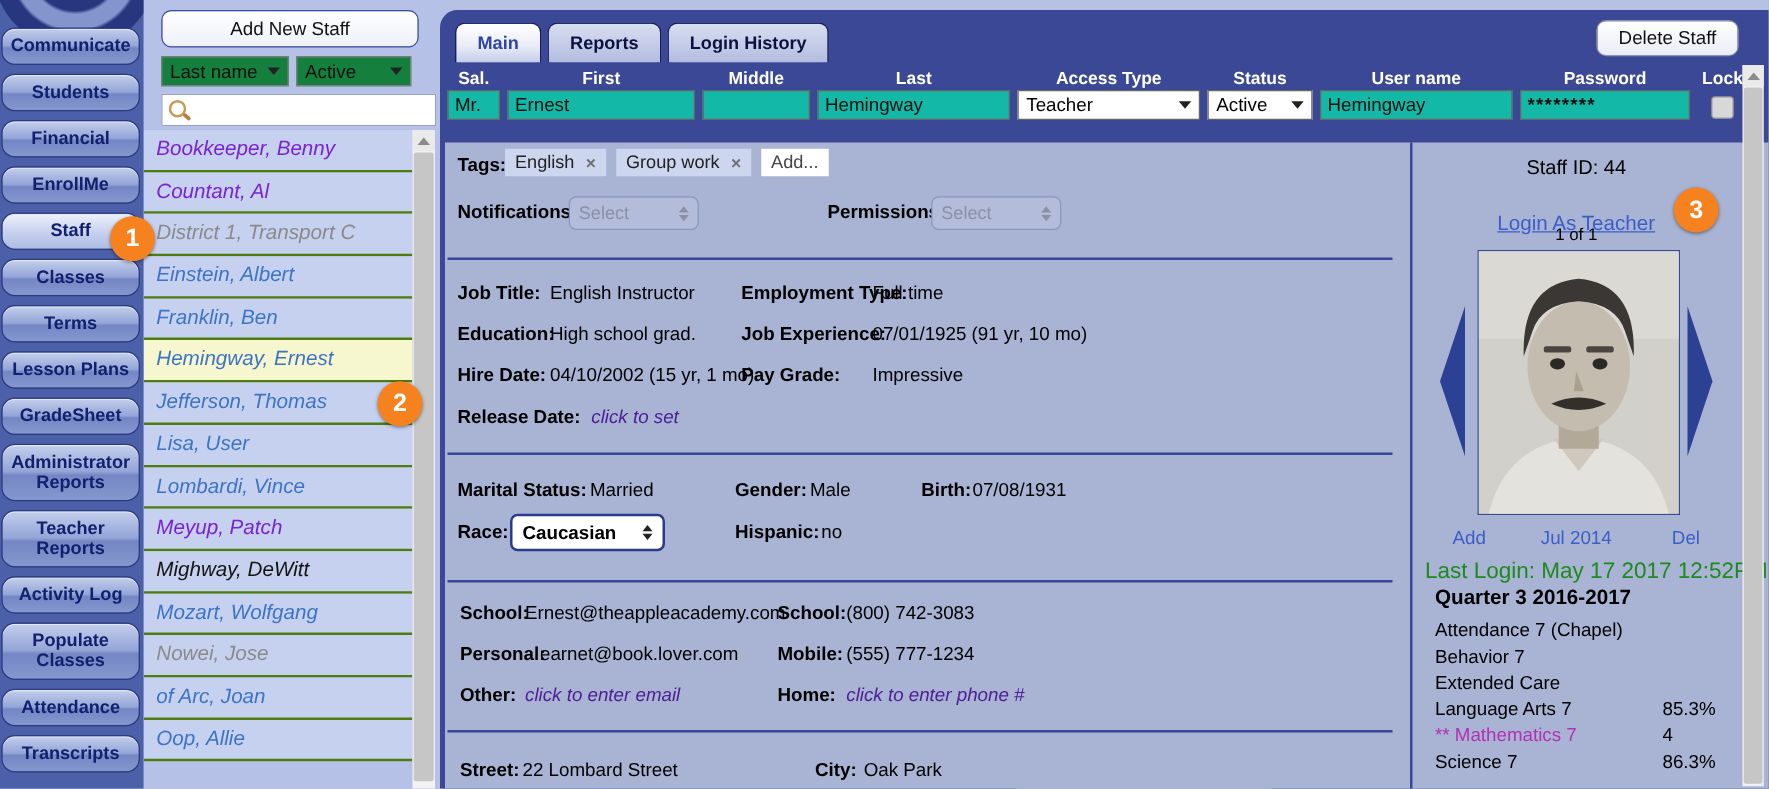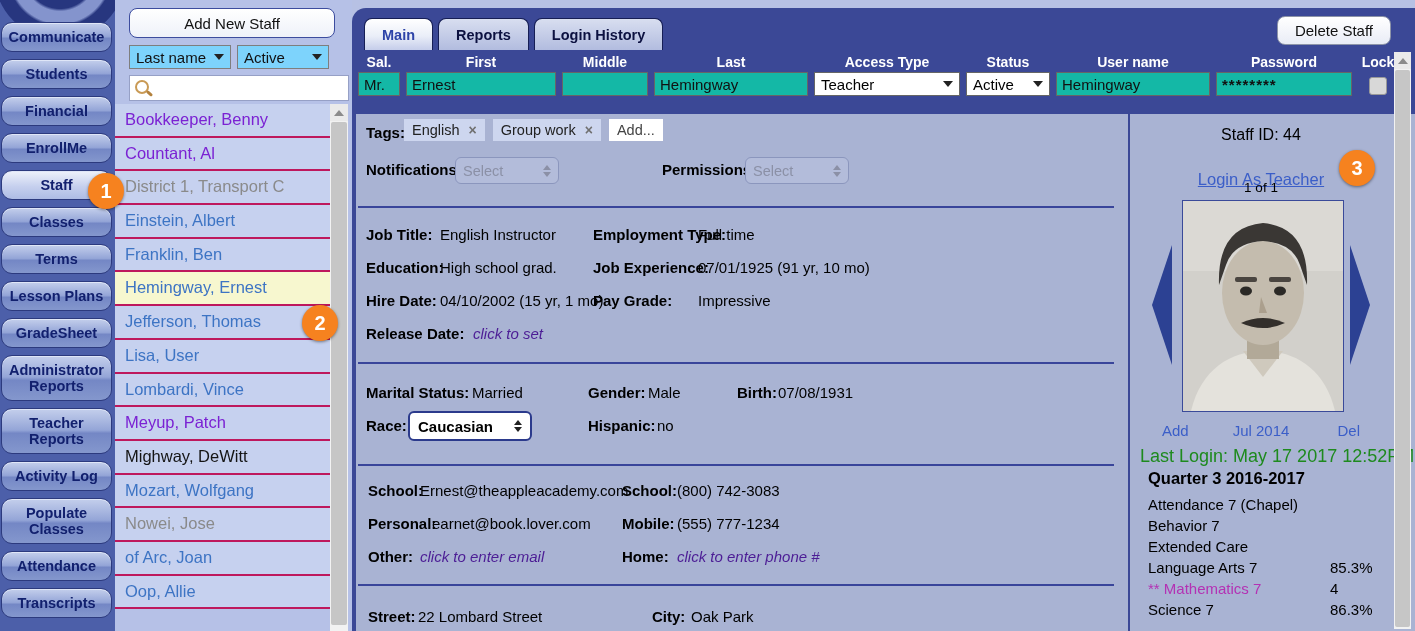--- a/index.html
+++ b/index.html
@@ -13,32 +13,32 @@
   .sbtn{margin:0 3px 0 1px;border-radius:11px;border:1px solid #2c3a7e;cursor:default;
         background:linear-gradient(180deg,#c4cfec 0%,#94a5d7 48%,#7487c5 55%,#8497cd 100%);
         color:#12206e;font-weight:bold;font-size:14.5px;text-align:center;padding:6px 1px;line-height:16px;
         box-shadow:inset 0 1px 0 #dfe6f7;}
   .sbtn.active{background:linear-gradient(180deg,#eef2fb 0%,#c6d0ee 55%,#aebce4 100%);}
   
   #stafflist{position:absolute;left:115px;top:0;width:237px;height:631px;background:#b6c1e7;}
   .addbtn{position:absolute;left:14px;top:8px;width:206px;height:30px;box-sizing:border-box;
           background:linear-gradient(#ffffff,#eef1f9);border:1px solid #3c4c9e;border-radius:8px;
           font-size:15px;color:#111;font-family:inherit;}
-  .sel{position:absolute;background:#7dd3fc;border:1px solid #7e7e7e;font-size:15px;color:#111;
+  .sel{position:absolute;background:#15803d;border:1px solid #7e7e7e;font-size:15px;color:#111;
        display:flex;align-items:center;justify-content:space-between;padding:0 6px;box-sizing:border-box;}
   #sort-select{left:14px;top:45px;width:102px;height:24px;}
   #status-select{left:122px;top:45px;width:92px;height:24px;}
   .caret{width:0;height:0;border-left:5px solid transparent;border-right:5px solid transparent;border-top:6px solid #222;}
   .searchbox{position:absolute;left:14px;top:75px;width:220px;height:26px;background:#fff;border:1px solid #96a0c6;box-sizing:border-box;}
   .mag{position:absolute;left:5px;top:4px;width:10px;height:10px;border:2px solid #c99a55;border-radius:50%;}
   .mag::after{content:"";position:absolute;left:9px;top:10px;width:7px;height:3px;background:#b3813d;transform:rotate(40deg);border-radius:2px;}
   .searchbox input{position:absolute;left:24px;top:1px;width:190px;height:20px;border:none;outline:none;font-size:14px;background:transparent;}
   #staff-rows{position:absolute;left:0;top:104px;width:215px;height:527px;overflow:hidden;}
-  .srow{height:33.7px;box-sizing:border-box;border-bottom:2px solid #be185d;background:#c6d1ef;
-        font-size:16.5px;line-height:31px;padding-left:10px;white-space:nowrap;overflow:hidden;cursor:default;}
+  .srow{height:33.7px;box-sizing:border-box;border-bottom:2px solid #4d7c0f;background:#c6d1ef;
+        font-size:16.5px;line-height:31px;padding-left:10px;white-space:nowrap;overflow:hidden;cursor:default;font-style:italic;}
   .srow.selected{background:#f7f7cf;}
   .c-blue{color:#3d74c4;} .c-purple{color:#7b22d3;} .c-gray{color:#8a8a8a;} .c-black{color:#141414;}
   .vscroll{position:absolute;background:#f2f2f2;}
   #list-scroll{left:215px;top:104px;width:18px;height:527px;}
   .sb-up{position:absolute;top:0;left:0;right:0;height:17px;background:#eaeaea;}
   .sb-up::after{content:"";position:absolute;left:4px;top:6px;border-left:5px solid transparent;border-right:5px solid transparent;border-bottom:6px solid #8b8b8b;}
   .sb-thumb{position:absolute;left:1px;right:1px;background:#c6c6c6;border-radius:2px;}
   
   #main{position:absolute;left:352px;top:8px;width:1063px;height:623px;background:#3b4896;border-top-left-radius:14px;}
   .tabrow{height:42px;display:flex;align-items:flex-end;padding-left:12px;position:relative;}

